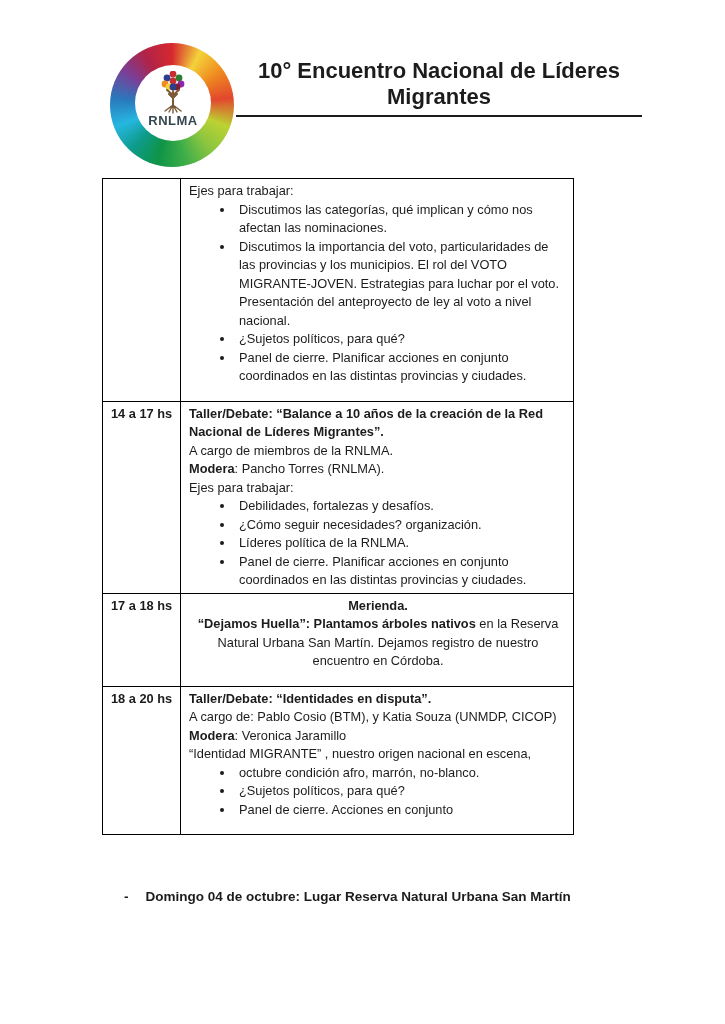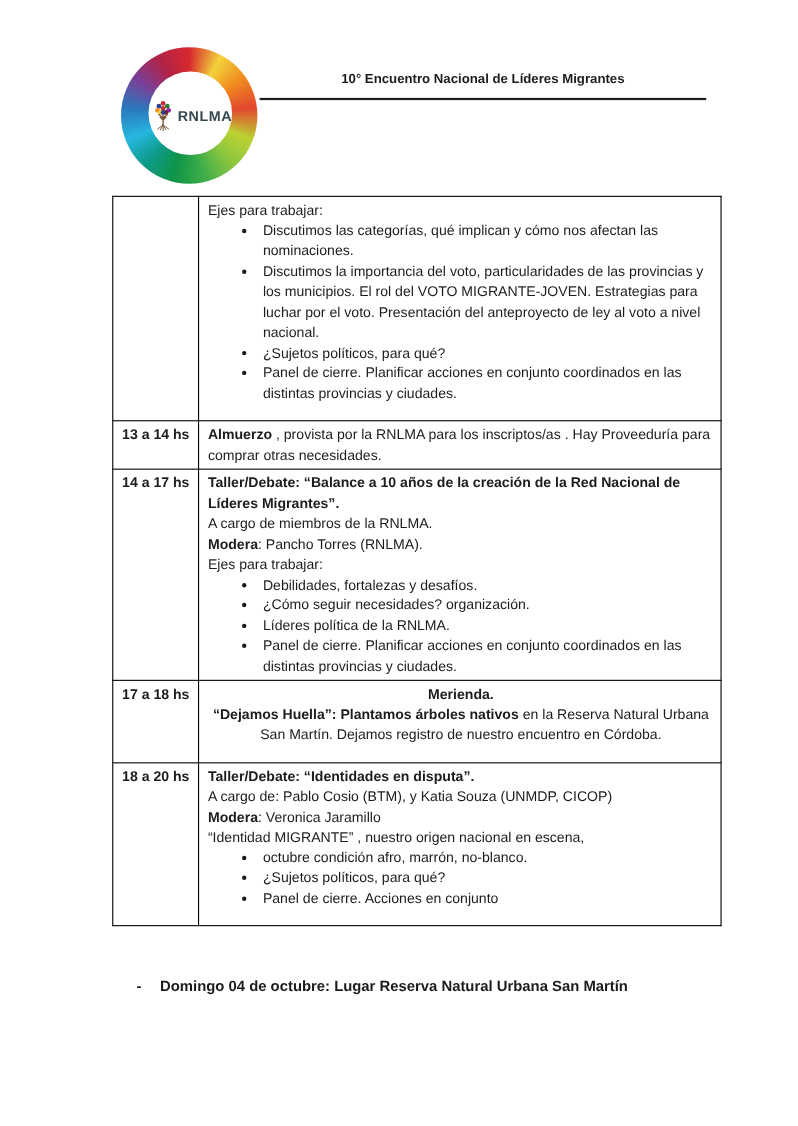--- a/index.html
+++ b/index.html
@@ -19,41 +19,41 @@
     width: 124px; height: 124px;
   }
   .ring {
     width: 124px; height: 124px; border-radius: 50%;
     position: relative;
   }
   .ring-inner {
     position: absolute; left: 25px; top: 22px;
     width: 76px; height: 76px; border-radius: 50%;
     background: #fff;
-    display: flex; flex-direction: row; align-items: center; justify-content: flex-start;
+    display: flex; flex-direction: column; align-items: center; justify-content: flex-start;
     padding-top: 6px;
   }
   .logo-text {
     font-weight: bold; font-size: 13px; letter-spacing: 0.5px;
     color: #35474f; margin-top: -2px;
   }
 
   .title-block {
     position: absolute; left: 236px; top: 58px; width: 406px;
     text-align: center;
-    font-weight: bold; font-size: 12px; line-height: 26px;
+    font-weight: bold; font-size: 22px; line-height: 26px;
     color: #1c1c1c;
     border-bottom: 2px solid #1c1c1c;
     padding-bottom: 5px;
   }
 
   
   table.schedule {
     position: absolute; left: 102px; top: 178px;
-    width: 554px;
+    width: 472px;
     border-collapse: collapse;
     table-layout: fixed;
     font-size: 12.8px; line-height: 18.5px;
   }
   table.schedule td {
     border: 1.5px solid #000;
     vertical-align: top;
     padding: 3px 6px 3px 8px;
   }
   td.time-cell {
@@ -124,28 +124,20 @@
               <li><span>Discutimos las categorías, qué implican y cómo nos afectan las nominaciones.</span></li>
               <li><span>Discutimos la importancia del voto, particularidades de las provincias y los municipios. El rol del VOTO MIGRANTE-JOVEN. Estrategias para luchar por el voto. Presentación del anteproyecto de ley al voto a nivel nacional.</span></li>
               <li><span>¿Sujetos políticos, para qué?</span></li>
               <li><span>Panel de cierre. Planificar acciones en conjunto coordinados en las distintas provincias y ciudades.</span></li>
             </ul>
             <div class="spacer"></div>
           </div>
         </td>
       </tr>
       <tr>
-        <td class="time-cell">13 a 14 hs</td>
-        <td class="content-cell">
-          <div style="min-height: 18px;">
-            <div class="para"><span class="bold">Almuerzo </span><span>, provista por la RNLMA para los inscriptos/as . Hay Proveeduría para comprar otras necesidades.</span></div>
-          </div>
-        </td>
-      </tr>
-      <tr>
         <td class="time-cell">14 a 17 hs</td>
         <td class="content-cell">
           <div style="min-height: 172px;">
             <div class="para"><span class="bold">Taller/Debate: “Balance a 10 años de la creación de la Red Nacional de Líderes Migrantes”.</span></div>
             <div class="para"><span>A cargo de miembros de la RNLMA.</span></div>
             <div class="para"><span class="bold">Modera</span><span>: Pancho Torres (RNLMA).</span></div>
             <div class="para"><span>Ejes para trabajar:</span></div>
             <ul class="bullets">
               <li><span>Debilidades, fortalezas y desafíos.</span></li>
               <li><span>¿Cómo seguir necesidades? organización.</span></li>

